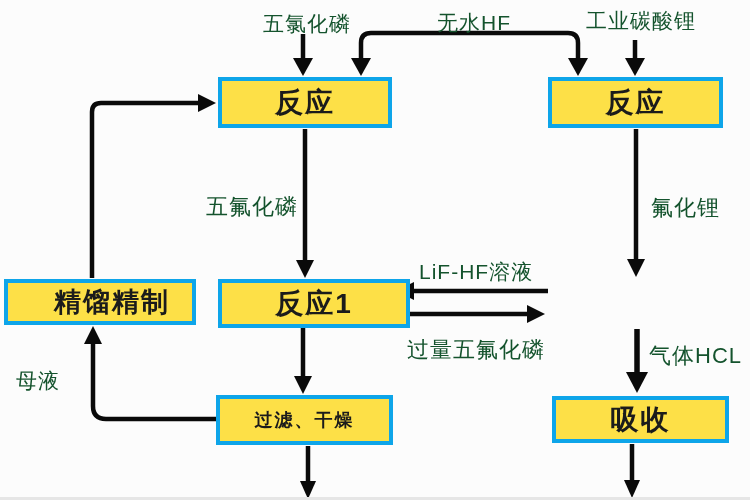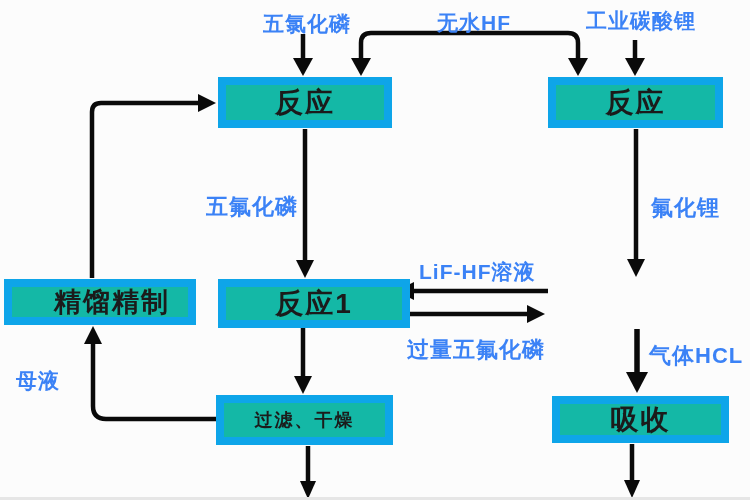--- a/index.html
+++ b/index.html
@@ -3,33 +3,33 @@
 <meta charset="utf-8">
 <style>
   html,body{margin:0;padding:0;background:#fcfcfc;}
   .stage{
     position:relative;width:750px;height:500px;background:#fcfcfc;
     overflow:hidden;font-family:"Liberation Sans",sans-serif;
   }
   .arrows{position:absolute;left:0;top:0;}
   .node{
     position:absolute;box-sizing:border-box;
-    background:#14b8a6;border:8px solid #0ea5e9;
+    background:#fde047;border:4px solid #0ea5e9;
     display:flex;align-items:center;justify-content:center;
     font-weight:bold;font-size:28px;color:#1b1b1b;letter-spacing:2px;
   }
   .n0{left:218px;top:77px;width:174px;height:51px;}
   .n1{left:548px;top:77px;width:175px;height:51px;}
   .n2{left:4px;top:279px;width:192px;height:46px;font-size:27px;padding-left:24px;}
   .n3{left:218px;top:279px;width:192px;height:49px;}
   .n4{left:548px;top:278px;width:178px;height:50px;}
   .n5{left:216px;top:395px;width:177px;height:50px;font-size:18px;}
   .n6{left:552px;top:396px;width:177px;height:47px;}
   .lbl{
-    position:absolute;font-weight:bold;color:#3b82f6;
+    position:absolute;font-weight:normal;color:#14532d;
     font-size:21px;white-space:nowrap;letter-spacing:1px;
   }
   .lb-pcl5{left:263px;top:10px;}
   .lb-hf{left:437px;top:9px;}
   .lb-li2co3{left:586px;top:7px;text-align:right;}
   .lb-pf5{left:206px;top:192px;font-size:22px;text-align:center;}
   .lb-lif{left:651px;top:193px;font-size:22px;}
   .lb-lifhf{left:419px;top:258px;}
   .lb-excess{left:407px;top:335px;font-size:22px;}
   .lb-hcl{left:649px;top:341px;font-size:22px;}

